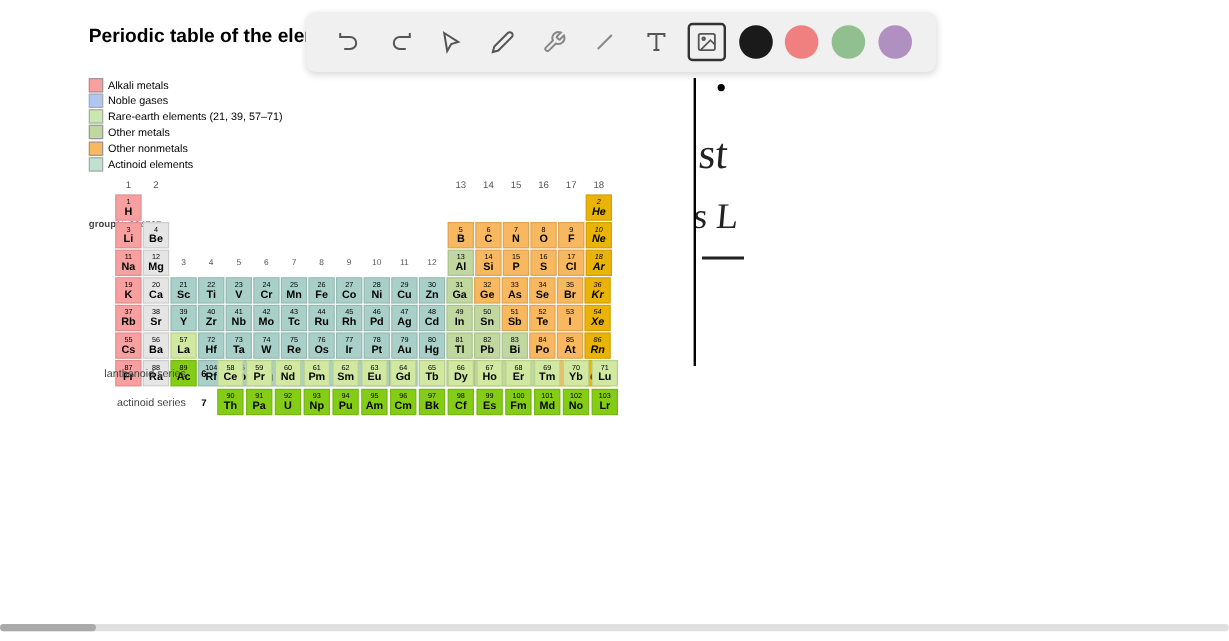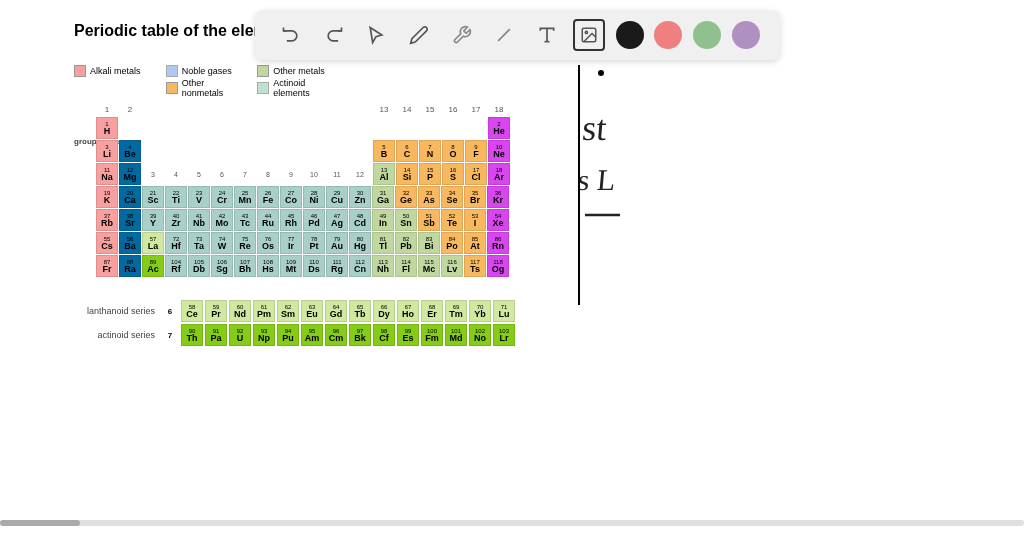--- a/index.html
+++ b/index.html
@@ -124,25 +124,25 @@
       height: 14px;
       display: flex;
       align-items: center;
       justify-content: center;
       font-size: 8px;
       color: #555;
     }
 
     
     .alkali { background: #f8a0a0; }
-    .alkaline { background: #0369a1; }
+    .alkaline { background: #e5e5e5; }
     .transition { background: #a8d0c8; }
     .other-metal { background: #c0d8a0; }
     .other-nonmetal { background: #f8b860; }
-    .noble { background: #d946ef; }
+    .noble { background: #eab308; font-style: italic; }
     .actinoid { background: #84cc16; }
     .lanthanoid { background: #d0e8a0; }
 
     
     #dot {
       position: absolute;
       top: 70px;
       left: 598px;
       width: 6px;
       height: 6px;
@@ -271,28 +271,32 @@
   <div class="color-dot" style="background:#f08080;"></div>
   <div class="color-dot" style="background:#90c090;"></div>
   <div class="color-dot" style="background:#b090c0;"></div>
 </div>
 
 <div id="page-title">Periodic table of the element</div>
 
 <div id="periodic-table">
 
   <div id="legend" style="margin-bottom:4px; font-size:9px;">
-    <div style="display:grid; grid-template-columns: 1fr 1fr 1fr; gap:1px 20px;">
+    <div style="display:grid; grid-template-columns: 1fr; gap:1px 20px;">
       <div class="legend-item">
         <div class="legend-box" style="background:#f8a0a0;"></div>
         <span>Alkali metals</span>
       </div>
       <div class="legend-item">
         <div class="legend-box" style="background:#b0c8f0; border-color:#aaa;"></div>
         <span>Noble gases</span>
+      </div>
+      <div class="legend-item">
+        <div class="legend-box" style="background:#c8e8b0; border-color:#aaa;"></div>
+        <span>Rare-earth elements (21, 39, 57–71)</span>
       </div>
       <div class="legend-item">
         <div class="legend-box" style="background:#c0d8a0;"></div>
         <span>Other metals</span>
       </div>
       <div></div>
       <div class="legend-item">
         <div class="legend-box" style="background:#f8b860;"></div>
         <span>Other nonmetals</span>
       </div>

